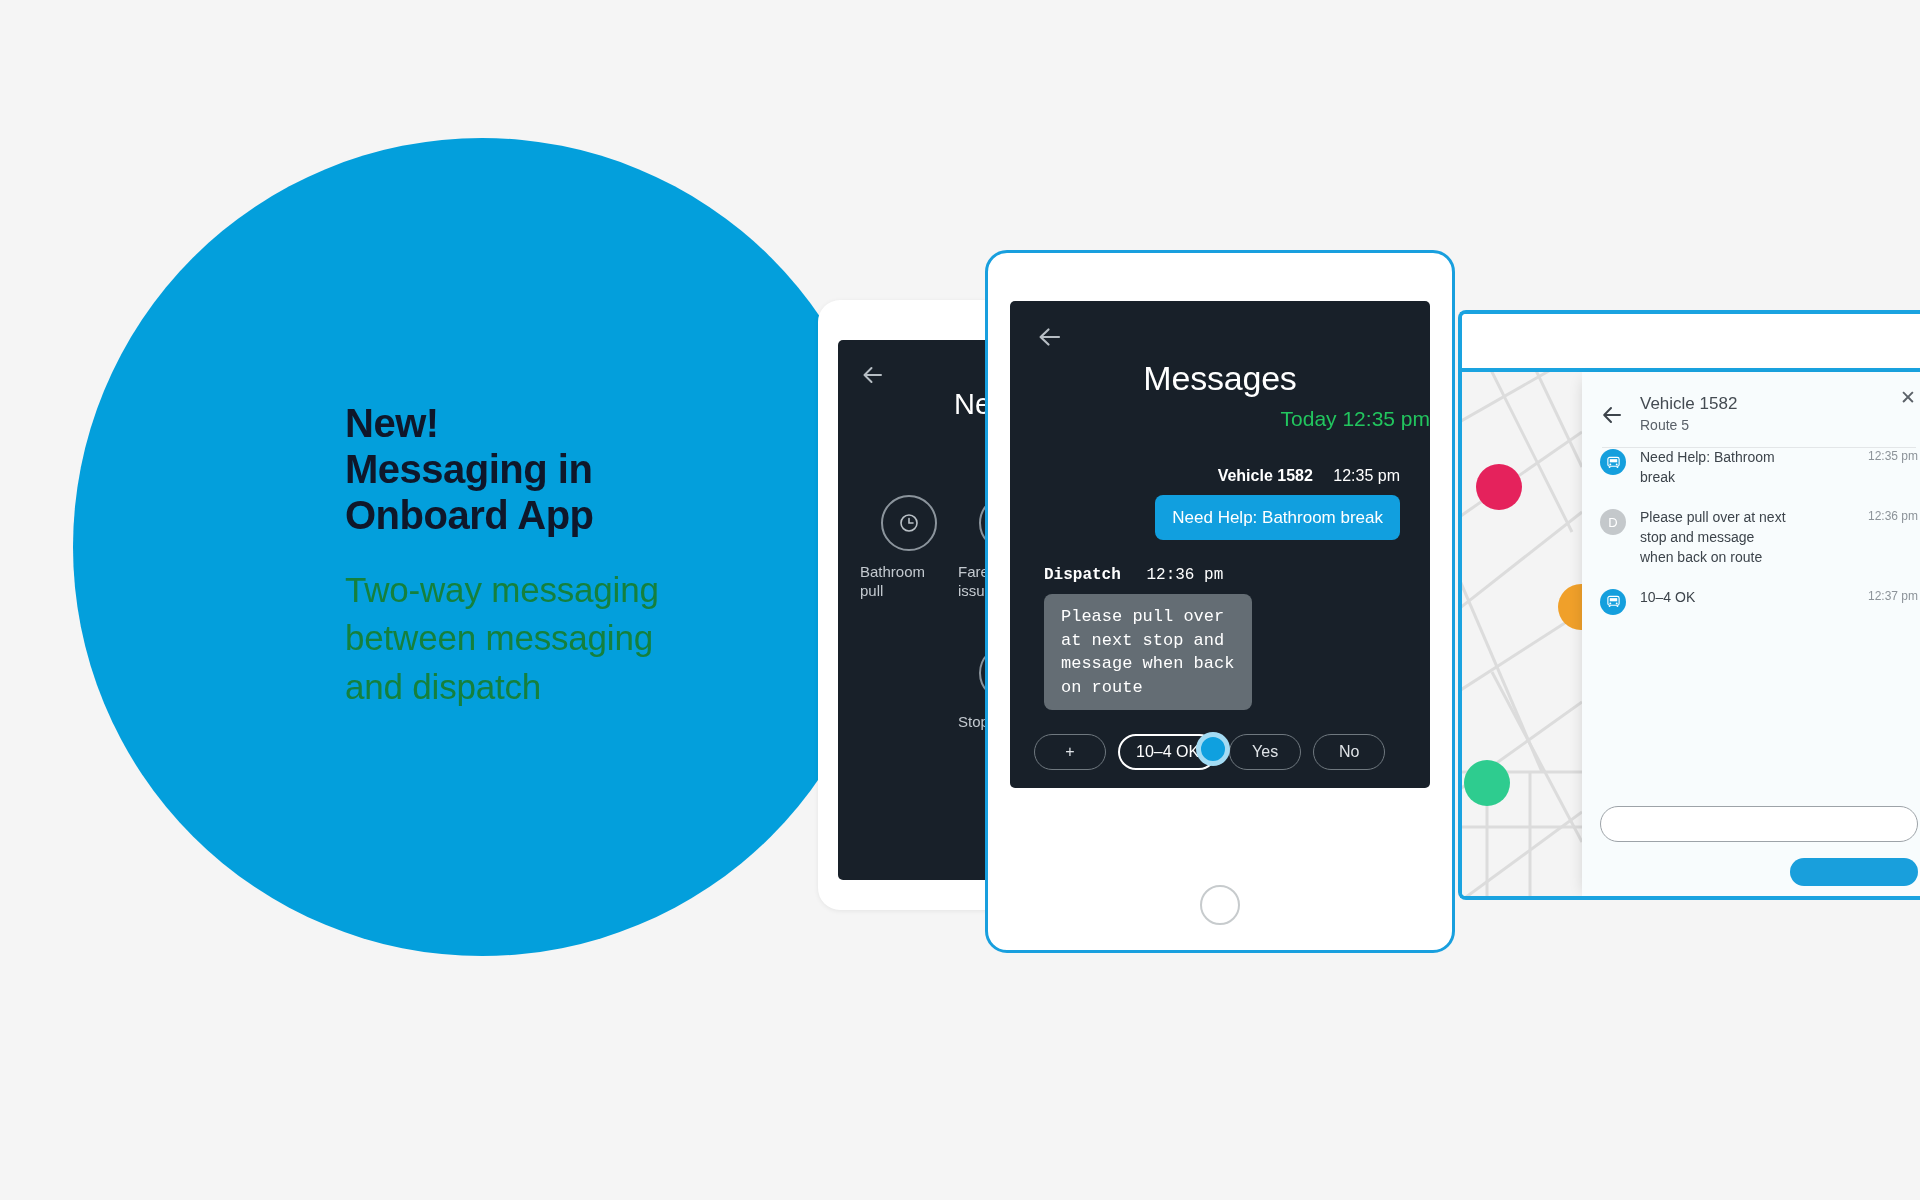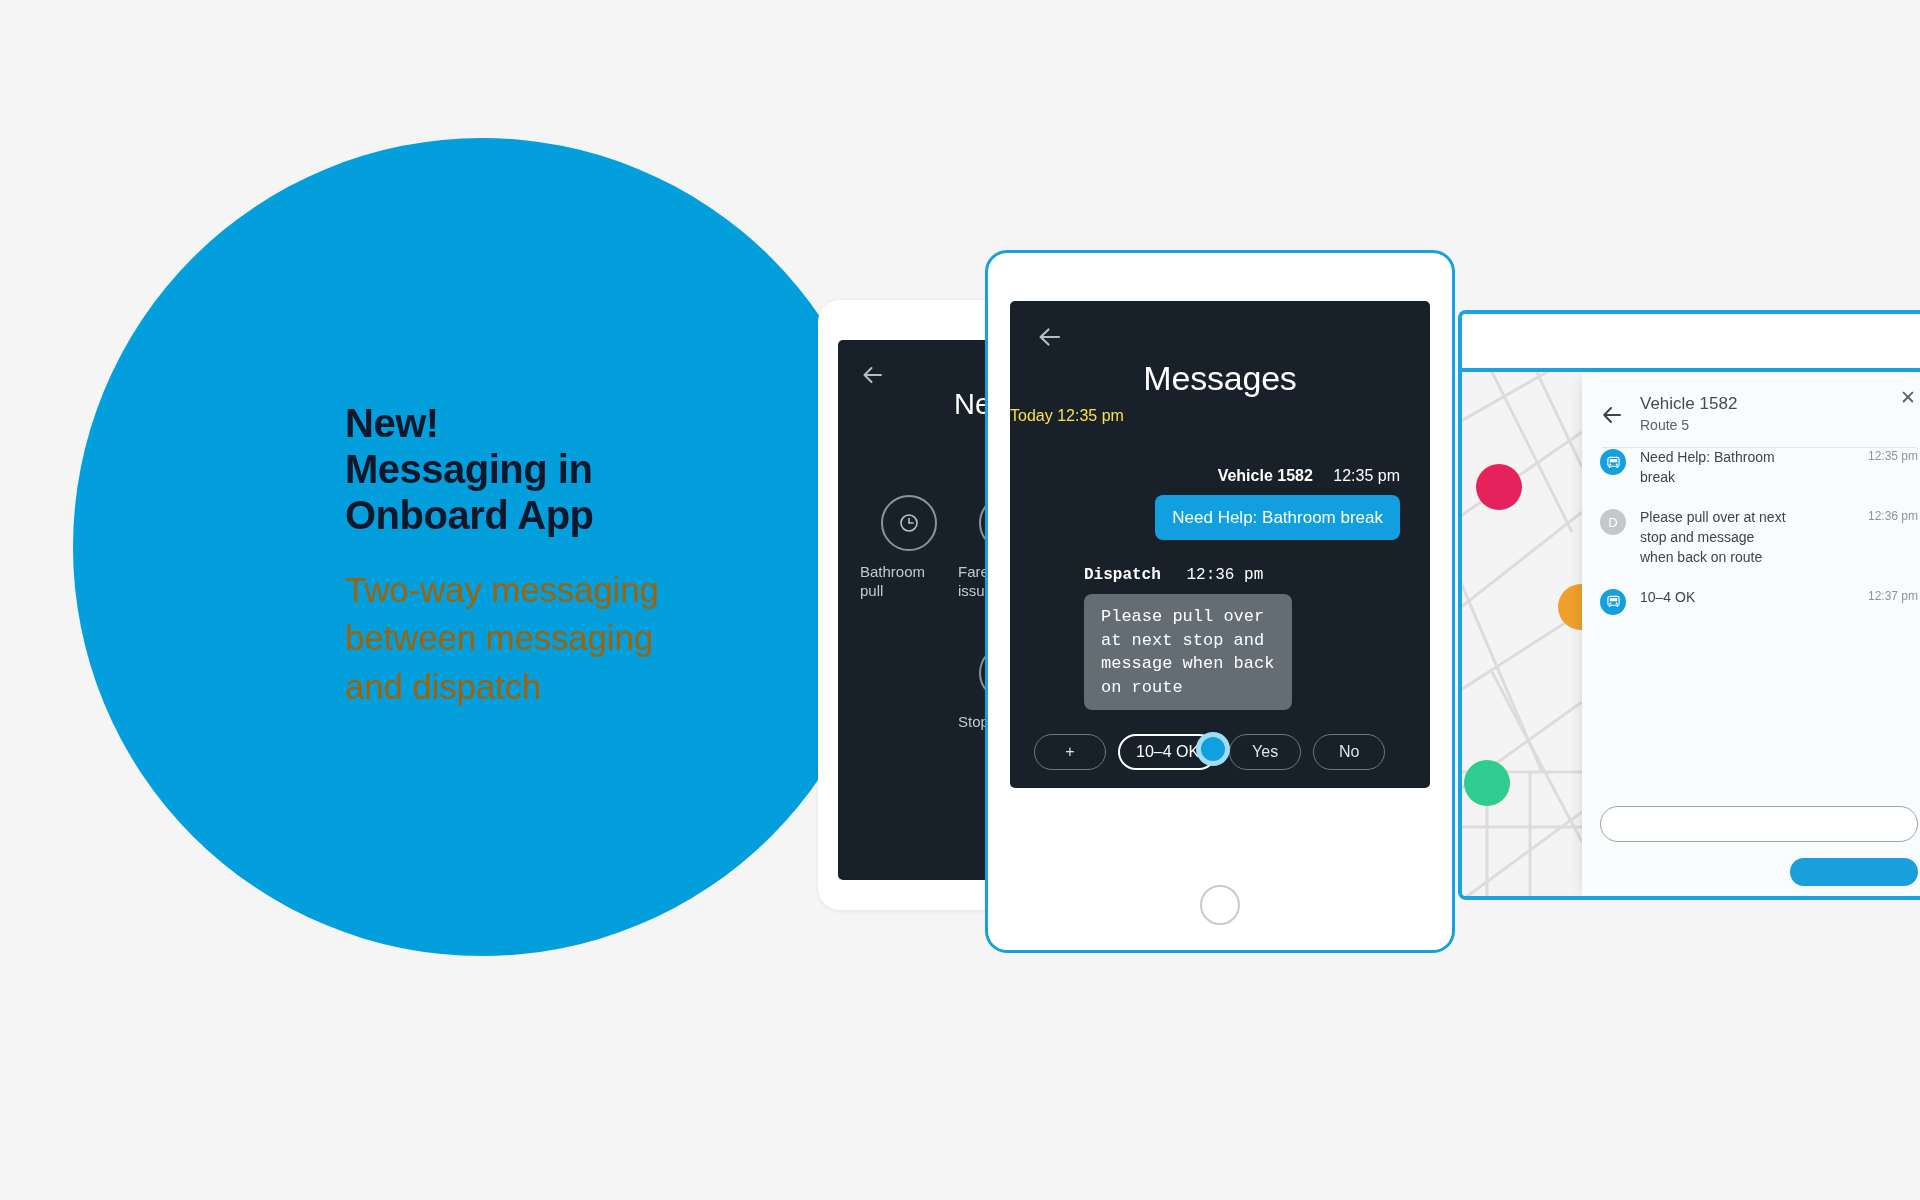--- a/index.html
+++ b/index.html
@@ -27,21 +27,21 @@
     z-index: 6;
   }
   #hero-text .headline {
     color: #0f172a;
     font-size: 40px;
     font-weight: bold;
     line-height: 1.15;
     letter-spacing: -0.5px;
   }
   #hero-text .subhead {
-    color: #a16207;
+    color: #15803d;
     font-size: 35px;
     font-weight: normal;
     line-height: 1.38;
     margin-top: 28px;
     letter-spacing: -0.2px;
   }
 
   
   #desktop-window {
     position: absolute;
@@ -195,24 +195,24 @@
     width: 40px; height: 40px;
     border: 2px solid #c7cbcd; border-radius: 50%;
   }
   #tablet-back { position: absolute; left: 26px; top: 22px; width: 28px; height: 28px; }
   #tablet-title {
     position: absolute; top: 58px; left: 0; right: 0;
     text-align: center; color: #ffffff; font-size: 34px; letter-spacing: -0.2px;
   }
   #tablet-subtitle {
     position: absolute; top: 106px; left: 0; right: 0;
-    text-align: left; color: #fde047; font-size: 16px;
+    text-align: right; color: #22c55e; font-size: 21px;
   }
   #thread { position: absolute; left: 34px; right: 30px; top: 166px; }
-  .tmsg { margin-bottom: 26px; margin-left: 40px; }
+  .tmsg { margin-bottom: 26px; }
   .tmsg-meta { font-size: 16px; color: #ffffff; margin-bottom: 10px; }
   .tmsg-meta .sender { font-weight: bold; }
   .tmsg-meta .time { margin-left: 16px; font-weight: normal; }
   .tmsg.out { text-align: right; }
   .tmsg.in { text-align: left; font-family: Liberation Mono, monospace; }
   .bubble {
     display: inline-block; text-align: left;
     padding: 11px 17px; border-radius: 8px;
     font-size: 17px; color: #ffffff; line-height: 1.38;
   }

